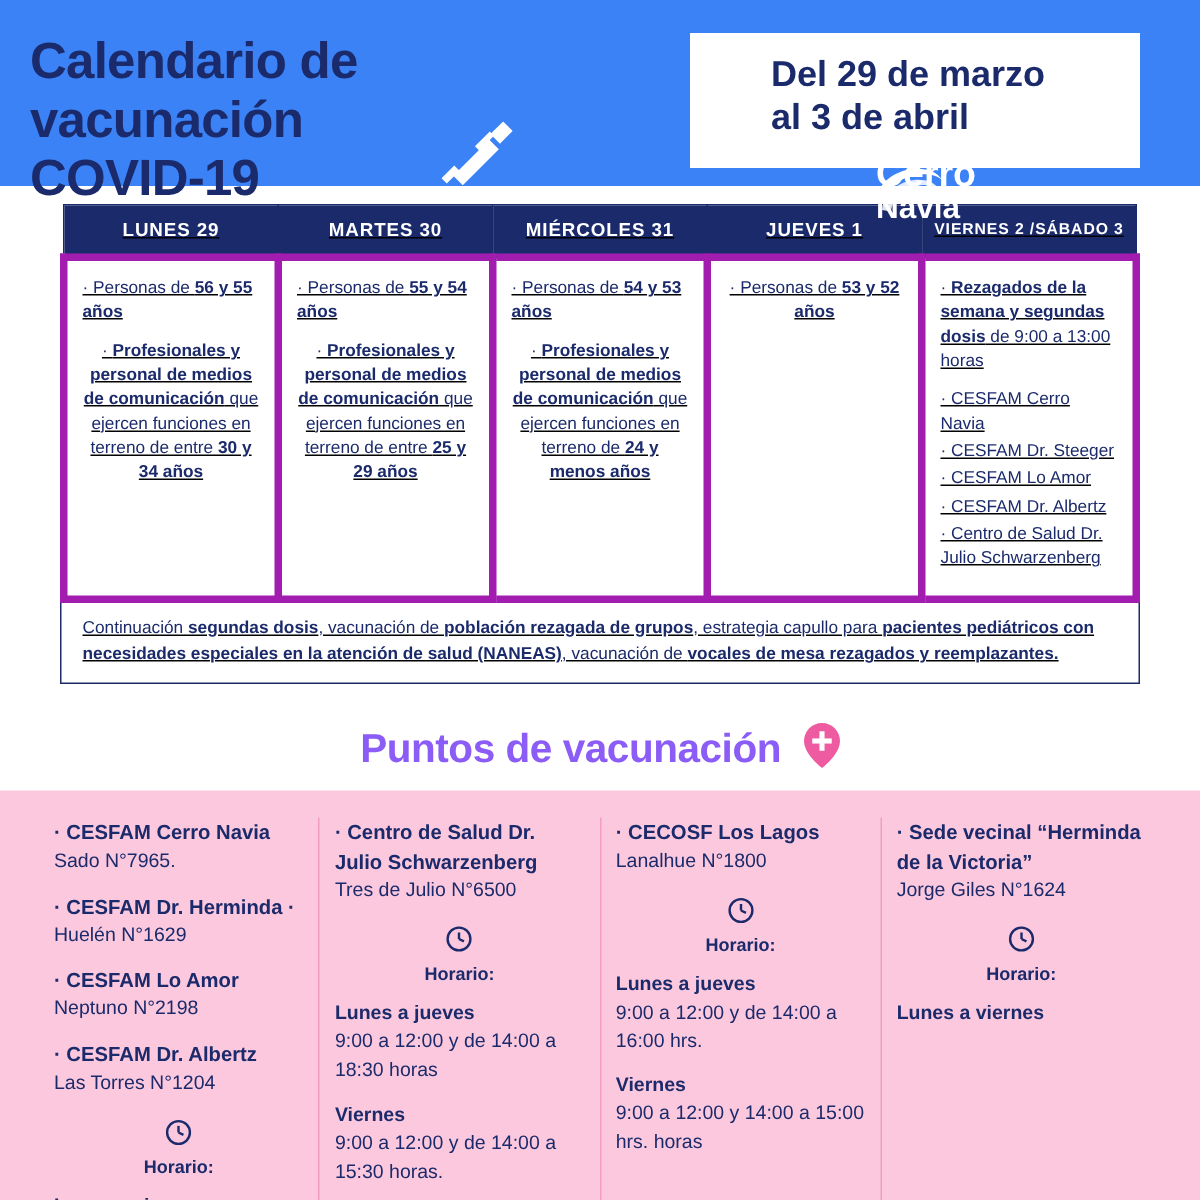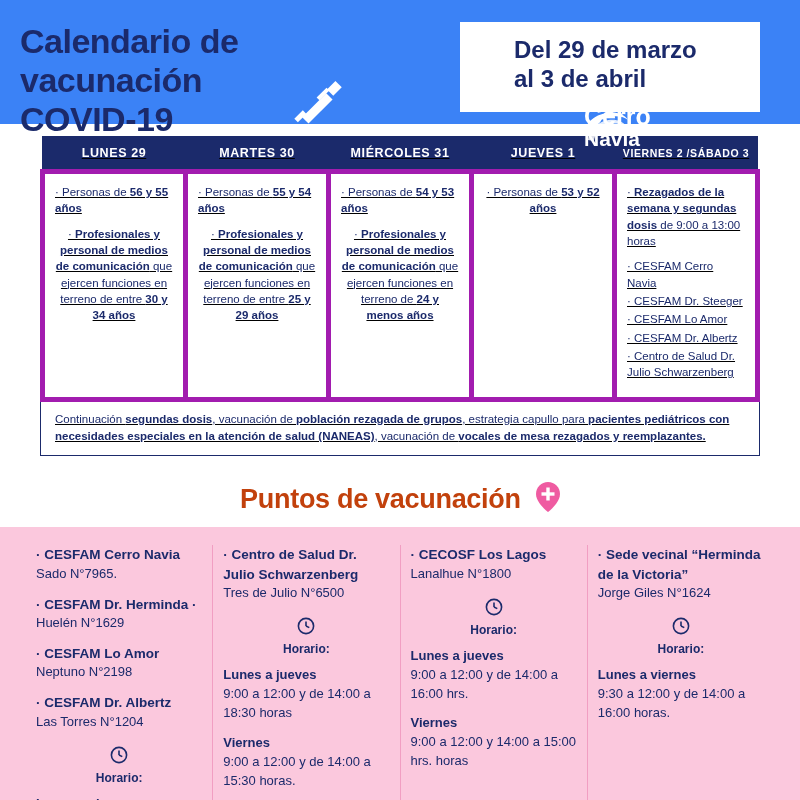--- a/index.html
+++ b/index.html
@@ -93,21 +93,21 @@
     border-top:none;
     color:#1b2a6b;
     font-size:11.5px;
     line-height:1.5;
     padding:9px 14px 10px 14px;
   }
 
   
   .section-title {
     text-align:center;
-    color:#c2410c;
+    color:#8b5cf6;
     font-size:27px;
     font-weight:bold;
     padding:14px 0 12px 0;
     background:#fff;
     letter-spacing:-0.3px;
   }
   .pin { display:inline-block; vertical-align:-4px; margin-left:8px; }
 
   
   .pink {
@@ -319,18 +319,17 @@
       <div class="horario">
         <svg class="clock" width="18" height="18" viewBox="0 0 18 18">
           <circle cx="9" cy="9" r="7.6" fill="none" stroke="#1b2a6b" stroke-width="1.6"></circle>
           <line x1="9" y1="9" x2="9" y2="4.6" stroke="#1b2a6b" stroke-width="1.6"></line>
           <line x1="9" y1="9" x2="12.3" y2="10.6" stroke="#1b2a6b" stroke-width="1.6"></line>
         </svg>
         <span>Horario:</span>
       </div>
       <div class="hblock">
         <div class="hlabel">Lunes a viernes</div>
-        <div>9:30 a 12:00 y de 14:00 a 16:00 horas.</div>
       </div>
     </div>
 
   </div>
 </div>
 
 </body></html>

